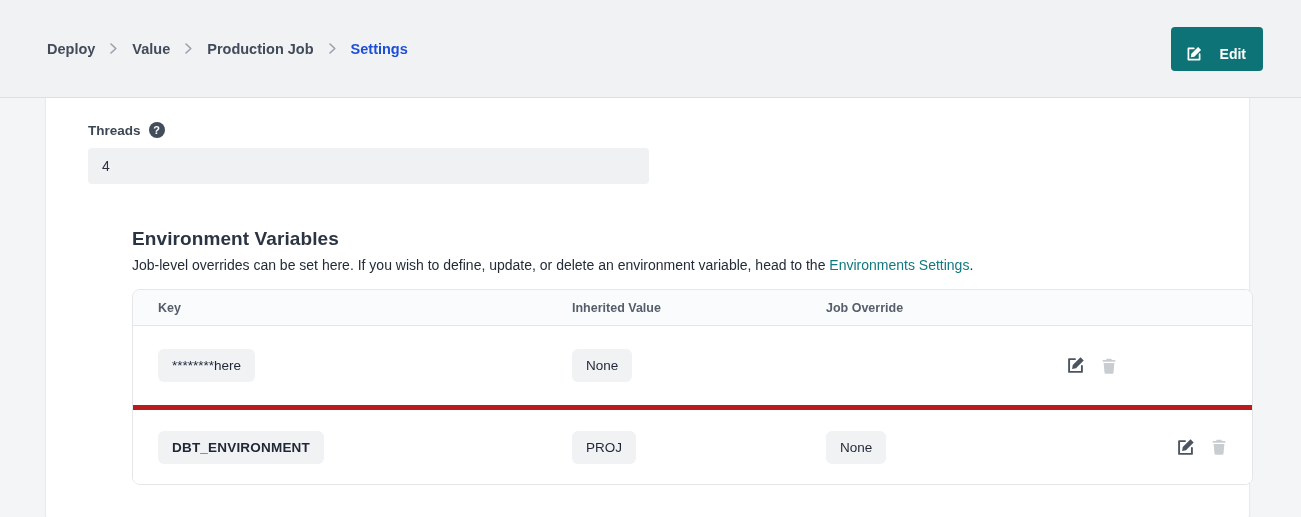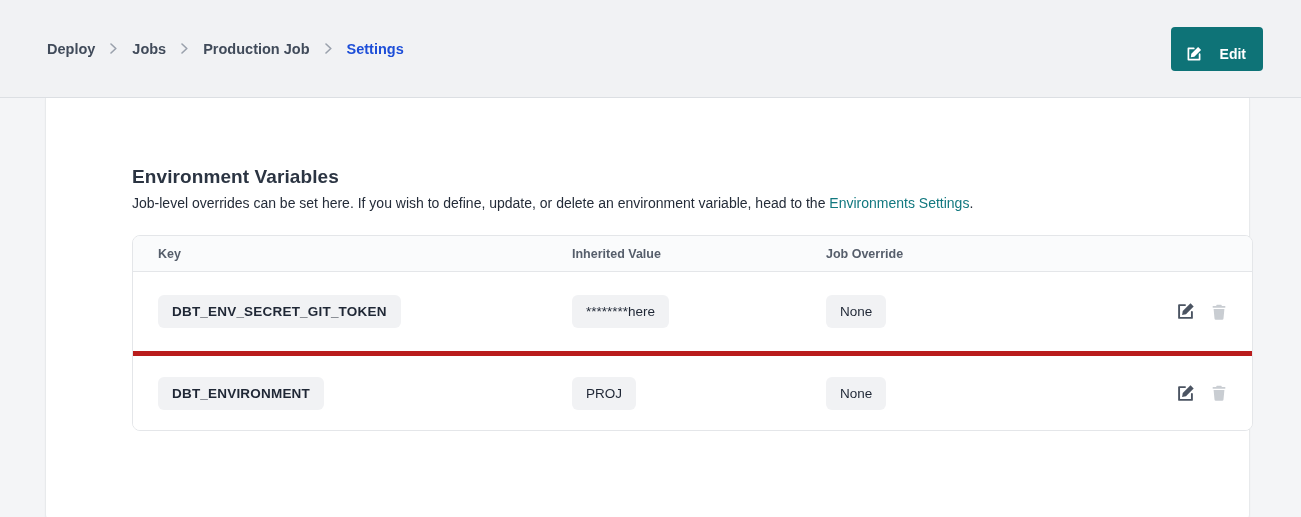--- a/index.html
+++ b/index.html
@@ -71,21 +71,21 @@
   }
 
   
   .env-section { margin-top:44px;padding-left:44px; }
   .env-title { font-size:19px; font-weight:700; color:#2b3442; letter-spacing:.1px; }
   .env-desc { margin-top:7px; font-size:14px; color:#242c39; }
   .env-desc a { color:#11787f; text-decoration:none; cursor:pointer;margin-top:8px; }
 
   
   .env-table {
-    margin-top:24px;
+    margin-top:16px;
     width:1121px;
     border:1px solid #e4e6e9;
     border-radius:8px;
     overflow:hidden;
     background:#ffffff;
   }
   .t-head {
     display:grid;
     grid-template-columns:414px 254px 1fr 110px;
     align-items:center;
@@ -126,21 +126,21 @@
 <body>
 
 <header class="topbar">
   <nav class="breadcrumb">
     <span class="crumb">Deploy</span>
     <span class="crumb-sep">
       <svg width="7" height="11" viewBox="0 0 7 11" fill="none">
           <path d="M1 1 L5.8 5.5 L1 10" stroke="#9aa1ac" stroke-width="1.6" stroke-linecap="round" stroke-linejoin="round"></path>
         </svg>
     </span>
-    <span class="crumb">Jobs</span>
+    <span class="crumb">Value</span>
     <span class="crumb-sep">
       <svg width="7" height="11" viewBox="0 0 7 11" fill="none">
           <path d="M1 1 L5.8 5.5 L1 10" stroke="#9aa1ac" stroke-width="1.6" stroke-linecap="round" stroke-linejoin="round"></path>
         </svg>
     </span>
     <span class="crumb">Production Job</span>
     <span class="crumb-sep">
       <svg width="7" height="11" viewBox="0 0 7 11" fill="none">
           <path d="M1 1 L5.8 5.5 L1 10" stroke="#9aa1ac" stroke-width="1.6" stroke-linecap="round" stroke-linejoin="round"></path>
         </svg>
@@ -154,35 +154,41 @@
         <path d="M13.6 8.2 V13.6 H2.4 V2.4 H7.8" stroke="#ffffff" stroke-width="1.7" stroke-linecap="round" stroke-linejoin="round"></path>
         <path d="M12.1 0.9 L15.1 3.9 L8.3 10.7 L4.8 11.2 L5.3 7.7 Z" fill="#ffffff"></path>
       </svg>
     </span>
     <span>Edit</span>
   </button>
 </header>
 
 <main class="card">
 
+  <div>
+    <div class="field-label-row">
+      <span class="field-label">Threads</span>
+      <span class="help-badge">?</span>
+    </div>
+    <input class="threads-input" type="text" readonly="" value="4" style="">
+  </div>
 
   <section class="env-section">
     <h2 class="env-title">Environment Variables</h2>
     <p class="env-desc"><span>Job-level overrides can be set here. If you wish to define, update, or delete an environment variable, head to the </span><a>Environments Settings</a><span>.</span></p>
 
     <div class="env-table">
       <div class="t-head">
         <span class="th">Key</span>
         <span class="th">Inherited Value</span>
         <span class="th">Job Override</span>
         <span class="th"></span>
       </div>
 
       <div class="t-row">
-        <span class="cell"><span class="pill key">DBT_ENV_SECRET_GIT_TOKEN</span></span>
         <span class="cell"><span class="pill">********here</span></span>
         <span class="cell"><span class="pill">None</span></span>
         <span class="actions">
           <button class="icon-btn icon-edit" title="">
             <svg width="19" height="19" viewBox="0 0 16 16" fill="none">
               <path d="M13.4 8.4 V13.4 H2.6 V2.6 H7.6" stroke="currentColor" stroke-width="1.6" stroke-linecap="round" stroke-linejoin="round"></path>
               <path d="M12.2 1.1 L14.9 3.8 L8.4 10.3 L5.1 10.9 L5.7 7.6 Z" fill="currentColor"></path>
             </svg>
           </button>
           <button class="icon-btn icon-trash">

